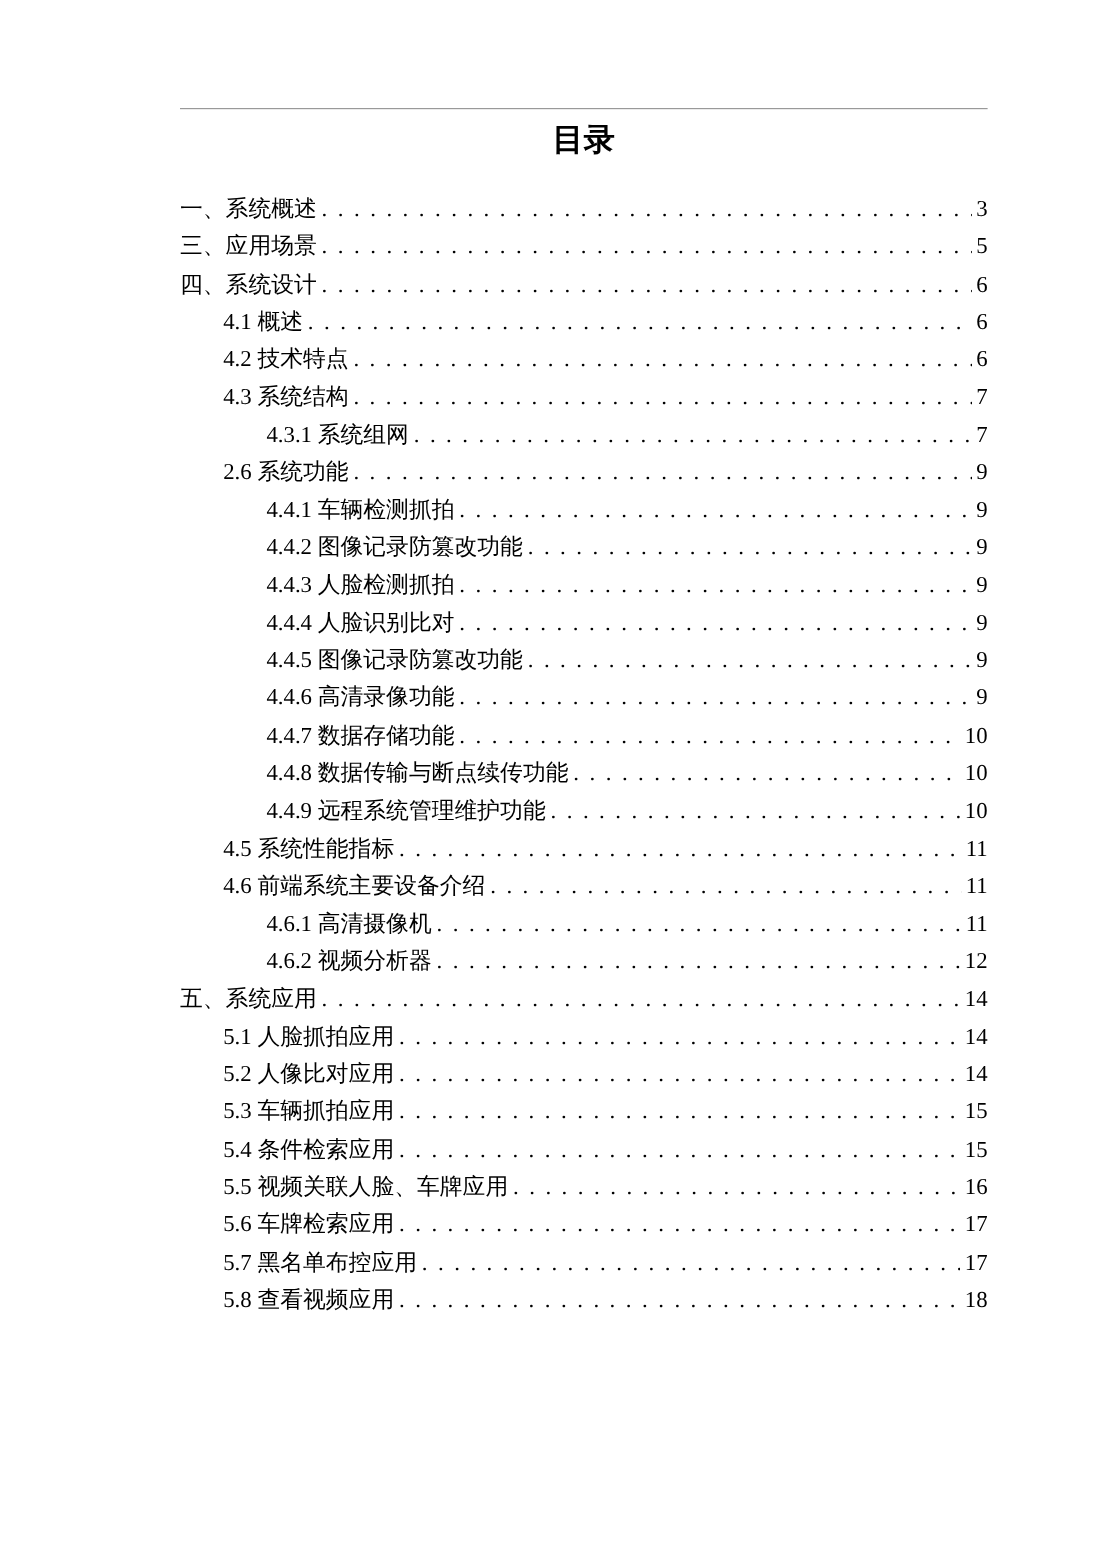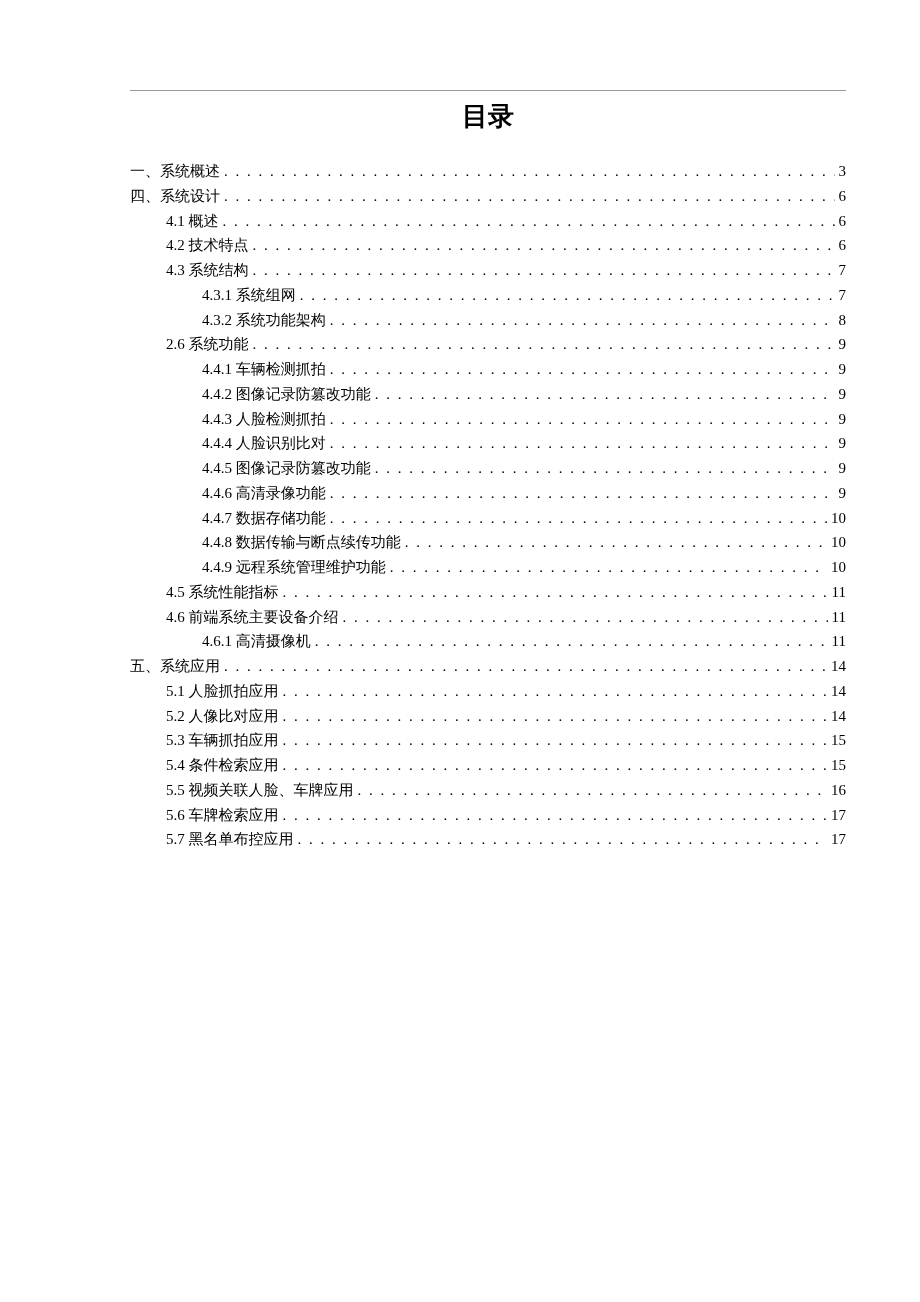--- a/index.html
+++ b/index.html
@@ -8,36 +8,37 @@
       box-sizing: border-box;
     }
     body {
       width: 920px;
       height: 1302px;
       background: #ffffff;
       font-family: "SimSun", "宋体", serif;
       position: relative;
     }
     .page {
-      padding: 90px 74px 0 130px;
+      padding: 90px 97px 0 130px;
+      margin-left: 20px;
     }
     .hr-top {
       border: none;
       border-top: 1px solid #999;
       margin-bottom: 8px;
     }
     .title {
       text-align: center;
       font-size: 26px;
       font-weight: bold;
       margin-bottom: 25px;
       color: #000;
     }
     .toc {
-      font-size: 15px;
+      font-size: 19px;
       color: #000;
     }
     .toc-row {
       display: flex;
       align-items: baseline;
       line-height: 1.65;
       white-space: nowrap;
     }
     .toc-label {
       flex-shrink: 0;
@@ -65,20 +66,25 @@
 <div class="page">
   <hr class="hr-top">
   <h1 class="title">目录</h1>
   <div class="toc" id="toc-container">
       <div class="toc-row indent-0">
         <span class="toc-label">一、系统概述</span>
         <span class="toc-dots"></span>
         <span class="toc-page">3</span>
       </div>
       <div class="toc-row indent-0">
+        <span class="toc-label">三、应用场景</span>
+        <span class="toc-dots"></span>
+        <span class="toc-page">5</span>
+      </div>
+      <div class="toc-row indent-0">
         <span class="toc-label">四、系统设计</span>
         <span class="toc-dots"></span>
         <span class="toc-page">6</span>
       </div>
       <div class="toc-row indent-1">
         <span class="toc-label">4.1 概述</span>
         <span class="toc-dots"></span>
         <span class="toc-page">6</span>
       </div>
       <div class="toc-row indent-1">
@@ -89,25 +95,20 @@
       <div class="toc-row indent-1">
         <span class="toc-label">4.3 系统结构</span>
         <span class="toc-dots"></span>
         <span class="toc-page">7</span>
       </div>
       <div class="toc-row indent-2">
         <span class="toc-label">4.3.1 系统组网</span>
         <span class="toc-dots"></span>
         <span class="toc-page">7</span>
       </div>
-      <div class="toc-row indent-2">
-        <span class="toc-label">4.3.2 系统功能架构</span>
-        <span class="toc-dots"></span>
-        <span class="toc-page">8</span>
-      </div>
       <div class="toc-row indent-1">
         <span class="toc-label">2.6 系统功能</span>
         <span class="toc-dots"></span>
         <span class="toc-page">9</span>
       </div>
       <div class="toc-row indent-2">
         <span class="toc-label">4.4.1 车辆检测抓拍</span>
         <span class="toc-dots"></span>
         <span class="toc-page">9</span>
       </div>
@@ -159,20 +160,25 @@
       <div class="toc-row indent-1">
         <span class="toc-label">4.6 前端系统主要设备介绍</span>
         <span class="toc-dots"></span>
         <span class="toc-page">11</span>
       </div>
       <div class="toc-row indent-2">
         <span class="toc-label">4.6.1 高清摄像机</span>
         <span class="toc-dots"></span>
         <span class="toc-page">11</span>
       </div>
+      <div class="toc-row indent-2">
+        <span class="toc-label">4.6.2 视频分析器</span>
+        <span class="toc-dots"></span>
+        <span class="toc-page">12</span>
+      </div>
       <div class="toc-row indent-0">
         <span class="toc-label">五、系统应用</span>
         <span class="toc-dots"></span>
         <span class="toc-page">14</span>
       </div>
       <div class="toc-row indent-1">
         <span class="toc-label">5.1 人脸抓拍应用</span>
         <span class="toc-dots"></span>
         <span class="toc-page">14</span>
       </div>
@@ -198,15 +204,20 @@
       </div>
       <div class="toc-row indent-1">
         <span class="toc-label">5.6  车牌检索应用</span>
         <span class="toc-dots"></span>
         <span class="toc-page">17</span>
       </div>
       <div class="toc-row indent-1">
         <span class="toc-label">5.7  黑名单布控应用</span>
         <span class="toc-dots"></span>
         <span class="toc-page">17</span>
+      </div>
+      <div class="toc-row indent-1">
+        <span class="toc-label">5.8  查看视频应用</span>
+        <span class="toc-dots"></span>
+        <span class="toc-page">18</span>
       </div>
     </div>
 </div>
 
 </body></html>

